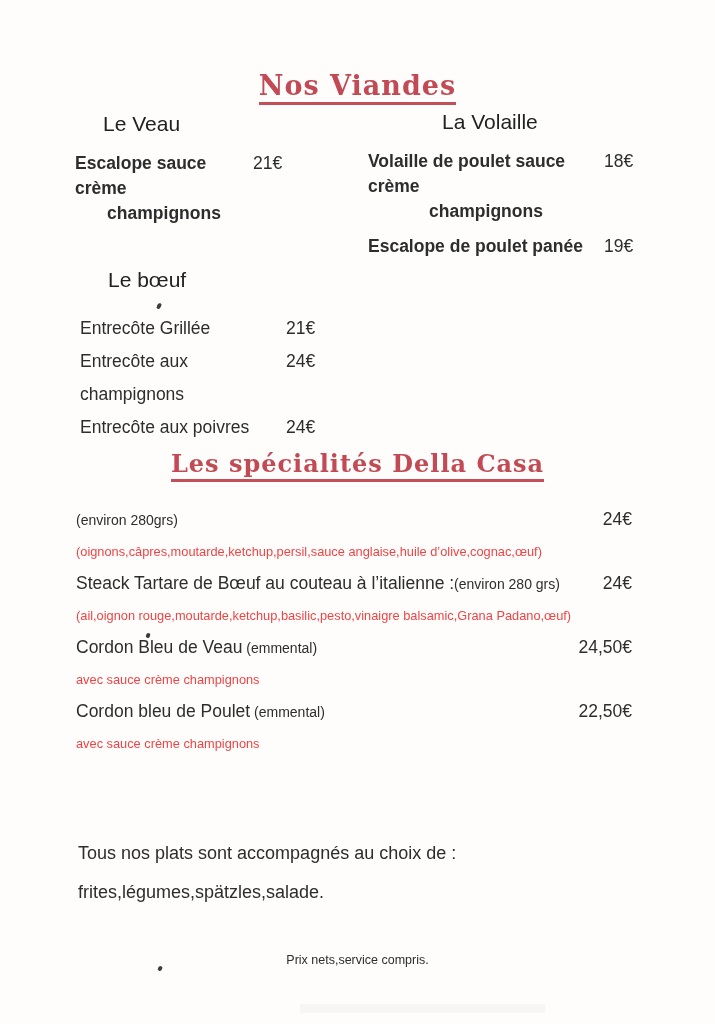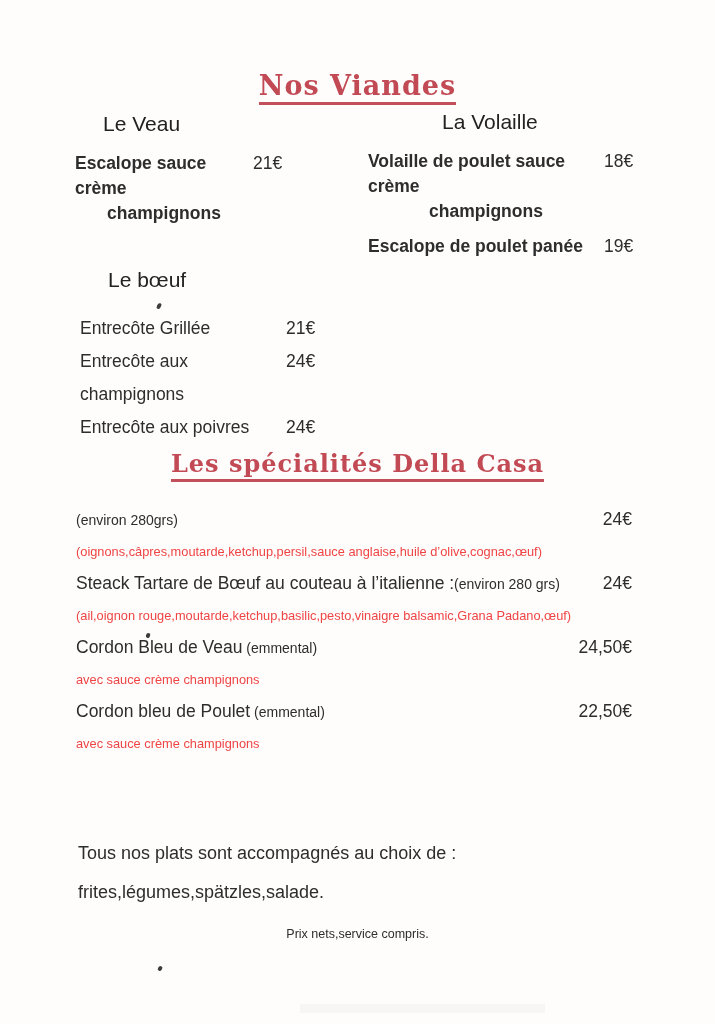--- a/index.html
+++ b/index.html
@@ -61,21 +61,21 @@
   .spec-note{font-size:14px;white-space:pre;text-align:right;}
   .spec-price{margin-left:auto;font-size:17.5px;white-space:nowrap;}
   .spec-detail{font-size:12.8px;line-height:17px;margin-bottom:12px;color:#ef4444;}
 
   
   .accomp{position:absolute;left:78px;top:842px;font-size:18px;line-height:23px;}
   .accomp-line2{margin-top:16px;}
 
   
   .footer{
-    position:absolute;left:0;top:927px;width:100%;
+    position:absolute;left:0;top:953px;width:100%;
     text-align:center;font-size:12.5px;color:#2d2d2d;
   }
 
   
   .speck{position:absolute;background:#3c3c3c;border-radius:60% 40% 50% 50%;}
   .speck-1{left:157px;top:303px;width:4px;height:6px;transform:rotate(25deg);}
   .speck-2{left:146px;top:633px;width:4px;height:5px;transform:rotate(20deg);}
   .speck-3{left:158px;top:966px;width:4px;height:5px;transform:rotate(30deg);}
   .smudge{position:absolute;left:300px;top:1004px;width:245px;height:9px;background:#f7f6f5;}
 </style>

